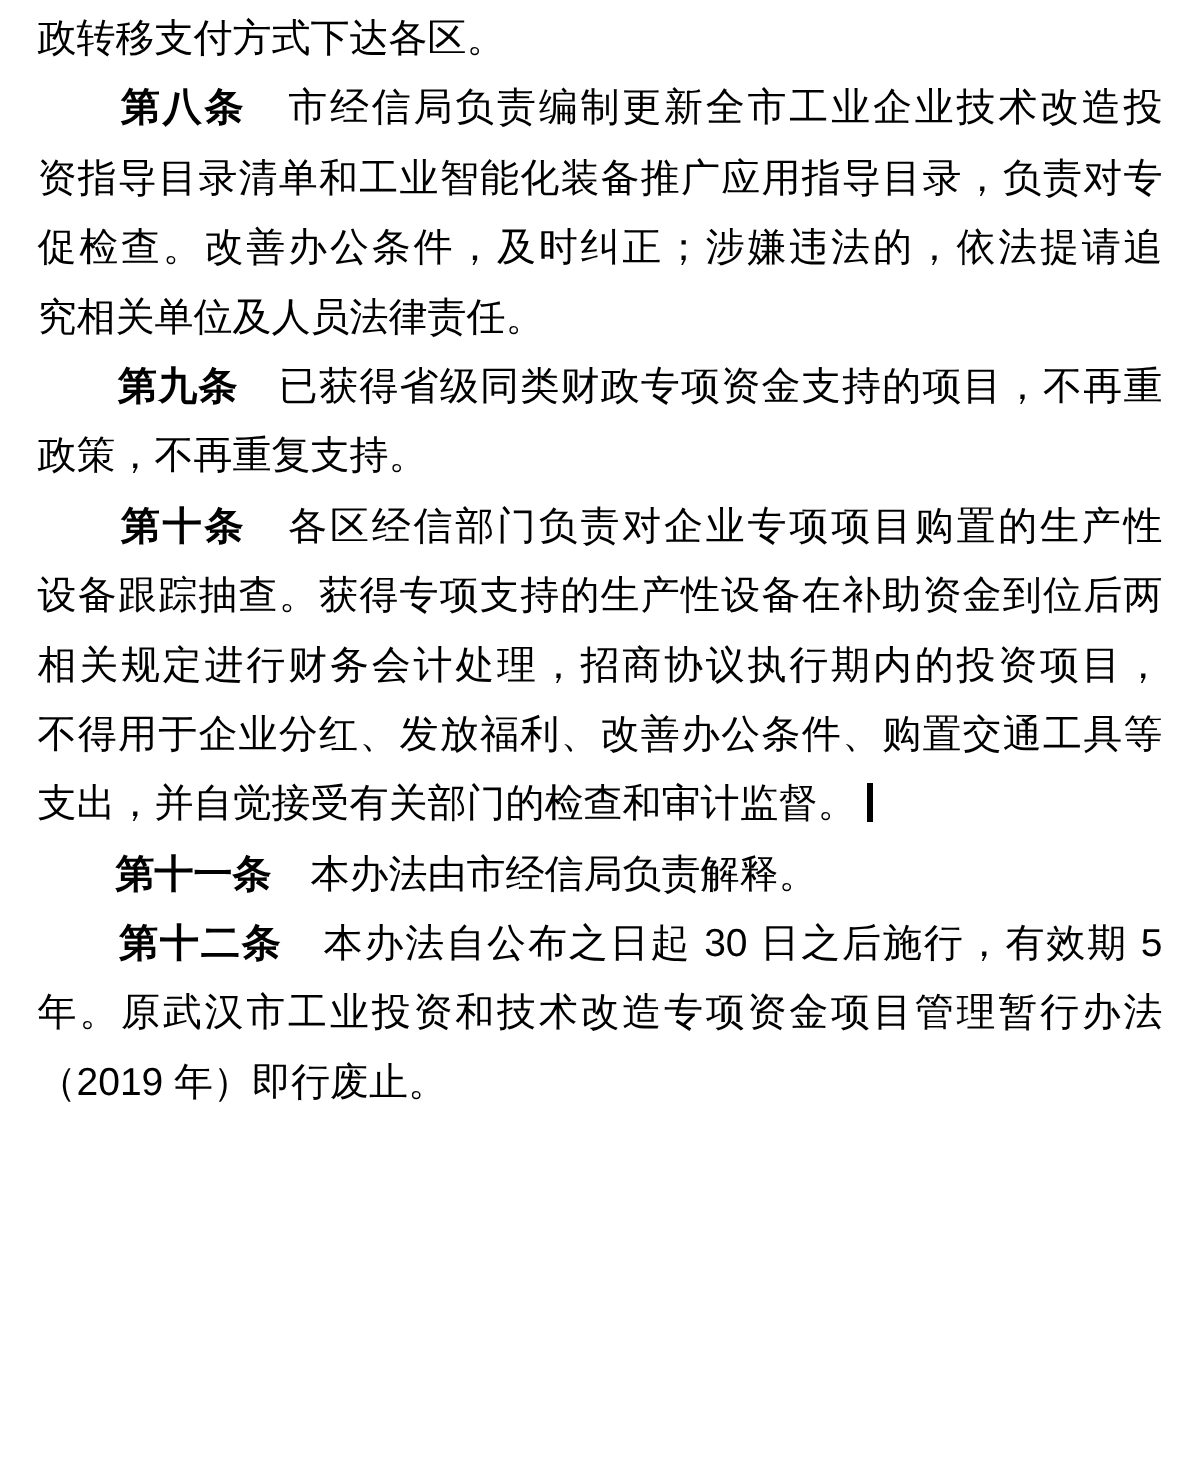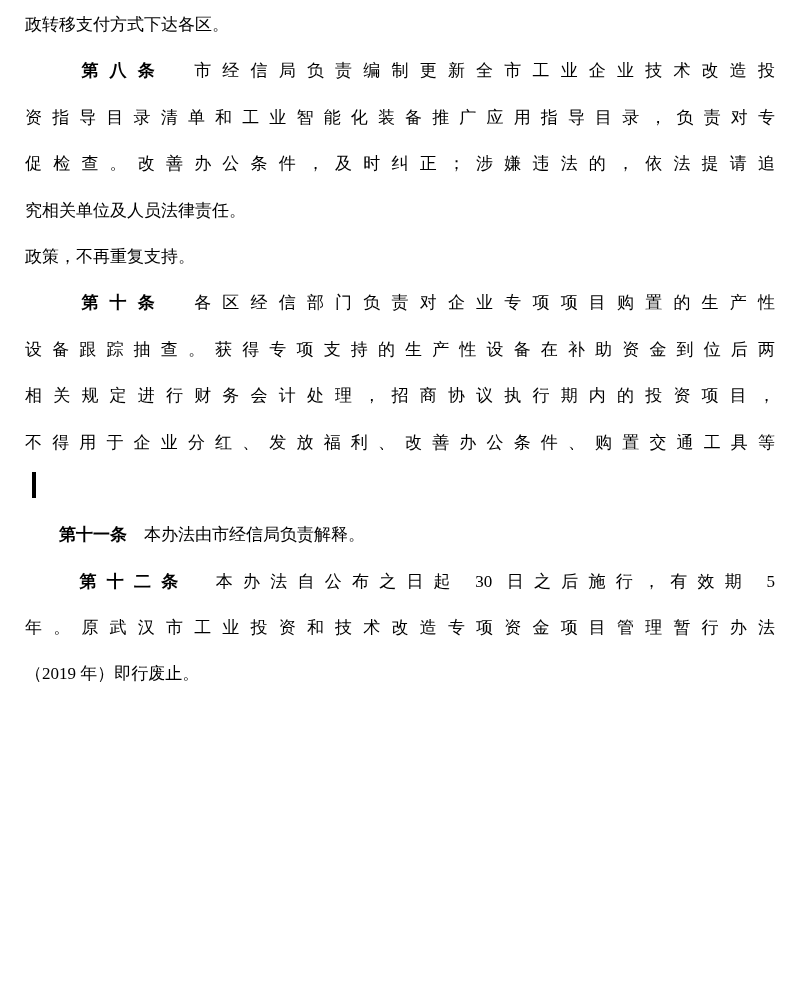--- a/index.html
+++ b/index.html
@@ -9,22 +9,22 @@
   }
   .page {
     position: relative;
     box-sizing: border-box;
     width: 800px;
     height: 984px;
     background: #ffffff;
     color: #000000;
     padding: 2px 25px 0 25px;
     overflow: hidden;
-    font-family: Liberation Serif, serif;
-    font-size: 17px;
+    font-family: Liberation Sans, sans-serif;
+    font-size: 26px;
     line-height: 46.4px;
   }
   .para { margin: 0; padding: 0; }
   .line {
     text-align: justify;
     text-align-last: justify;
     height: 46.4px;
     overflow: visible;
   }
   .line.last {
@@ -48,28 +48,29 @@
     <div class="para">
       <div class="line last"><span class="run">政转移支付方式下达各区。</span></div>
     </div>
     <div class="para">
       <div class="line"><span class="run">　　</span><span class="run bold">第八条</span><span class="run">　市经信局负责编制更新全市工业企业技术改造投</span></div>
       <div class="line"><span class="run">资指导目录清单和工业智能化装备推广应用指导目录，负责对专</span></div>
       <div class="line"><span class="run">促检查。改善办公条件，及时纠正；涉嫌违法的，依法提请追</span></div>
       <div class="line last"><span class="run">究相关单位及人员法律责任。</span></div>
     </div>
     <div class="para">
+      <div class="line"><span class="run">　　</span><span class="run bold">第九条</span><span class="run">　已获得省级同类财政专项资金支持的项目，不再重</span></div>
       <div class="line last"><span class="run">政策，不再重复支持。</span></div>
     </div>
     <div class="para">
       <div class="line"><span class="run">　　</span><span class="run bold">第十条</span><span class="run">　各区经信部门负责对企业专项项目购置的生产性</span></div>
       <div class="line"><span class="run">设备跟踪抽查。获得专项支持的生产性设备在补助资金到位后两</span></div>
       <div class="line"><span class="run">相关规定进行财务会计处理，招商协议执行期内的投资项目，</span></div>
       <div class="line"><span class="run">不得用于企业分红、发放福利、改善办公条件、购置交通工具等</span></div>
-      <div class="line last"><span class="caret" style="background: rgb(0, 0, 0);"></span></div>
+      <div class="line last"><span class="run">支出，并自觉接受有关部门的检查和审计监督。</span><span class="caret" style="background: rgb(0, 0, 0);"></span></div>
     </div>
     <div class="para">
       <div class="line last"><span class="run">　　</span><span class="run bold">第十一条</span><span class="run">　本办法由市经信局负责解释。</span></div>
     </div>
     <div class="para">
       <div class="line"><span class="run">　　</span><span class="run bold">第十二条</span><span class="run">　本办法自公布之日起 30 日之后施行，有效期 5</span></div>
       <div class="line"><span class="run">年。原武汉市工业投资和技术改造专项资金项目管理暂行办法</span></div>
       <div class="line last"><span class="run">（2019 年）即行废止。</span></div>
     </div>
   </div>

